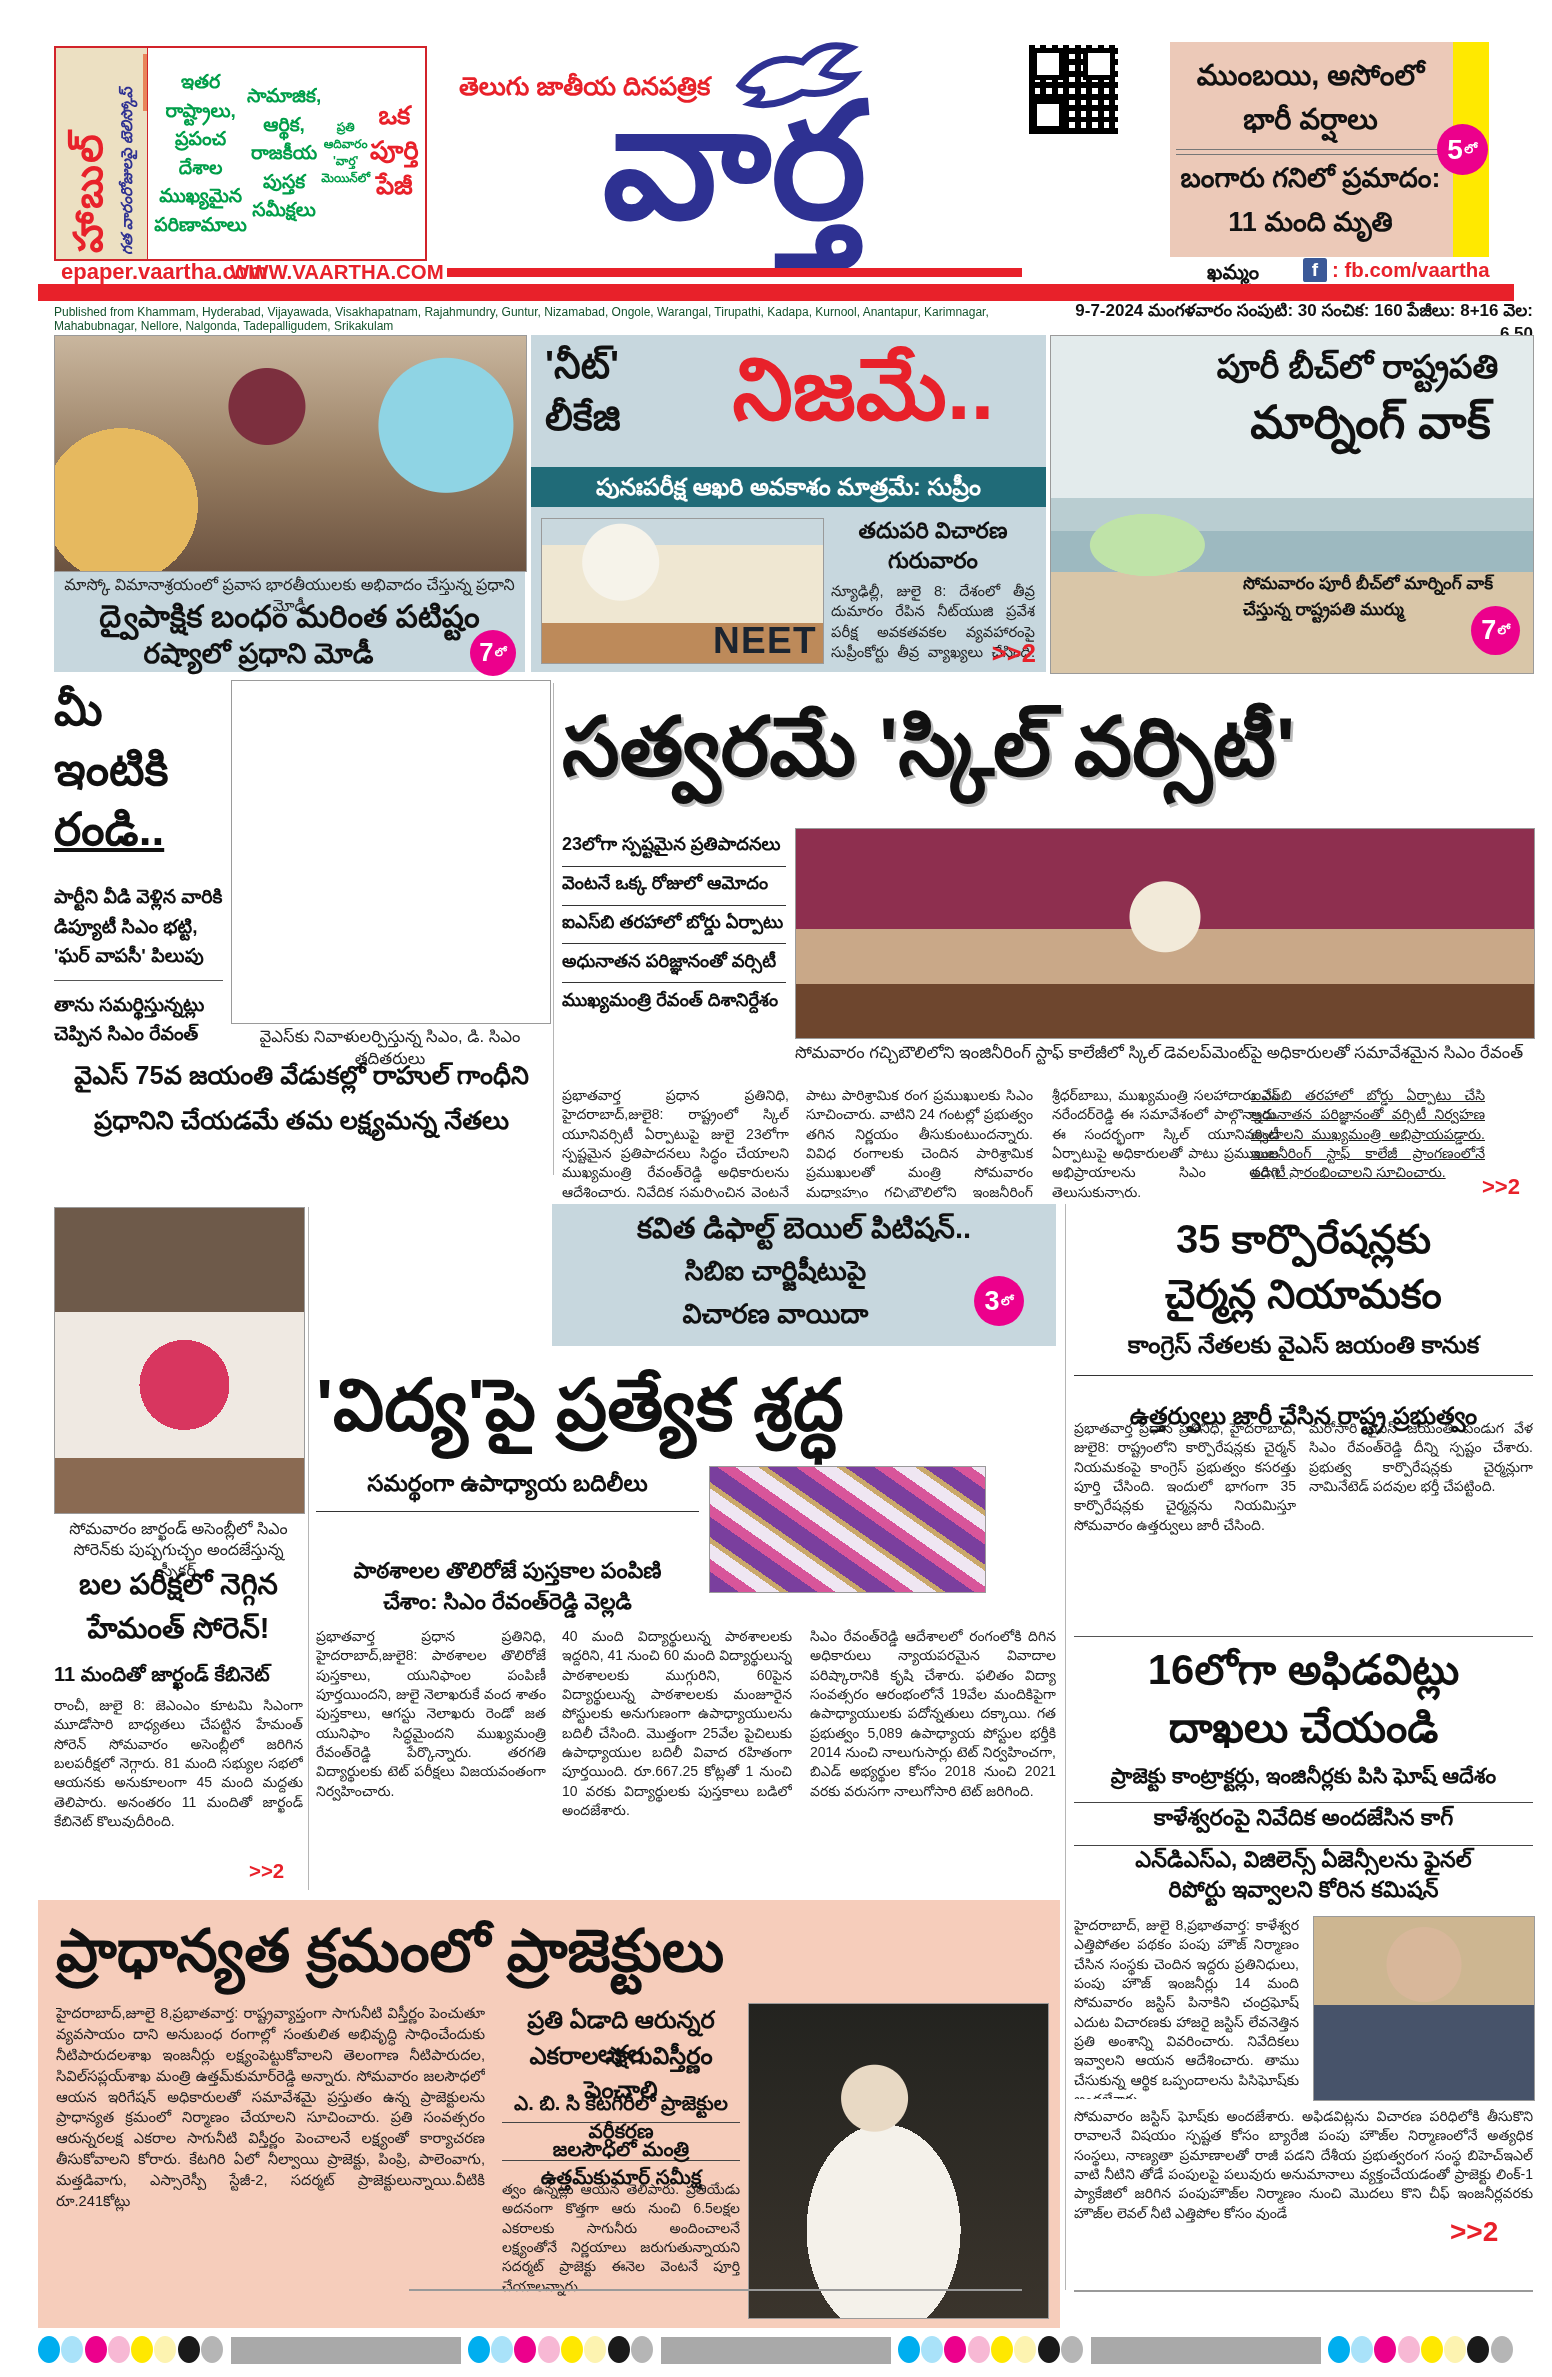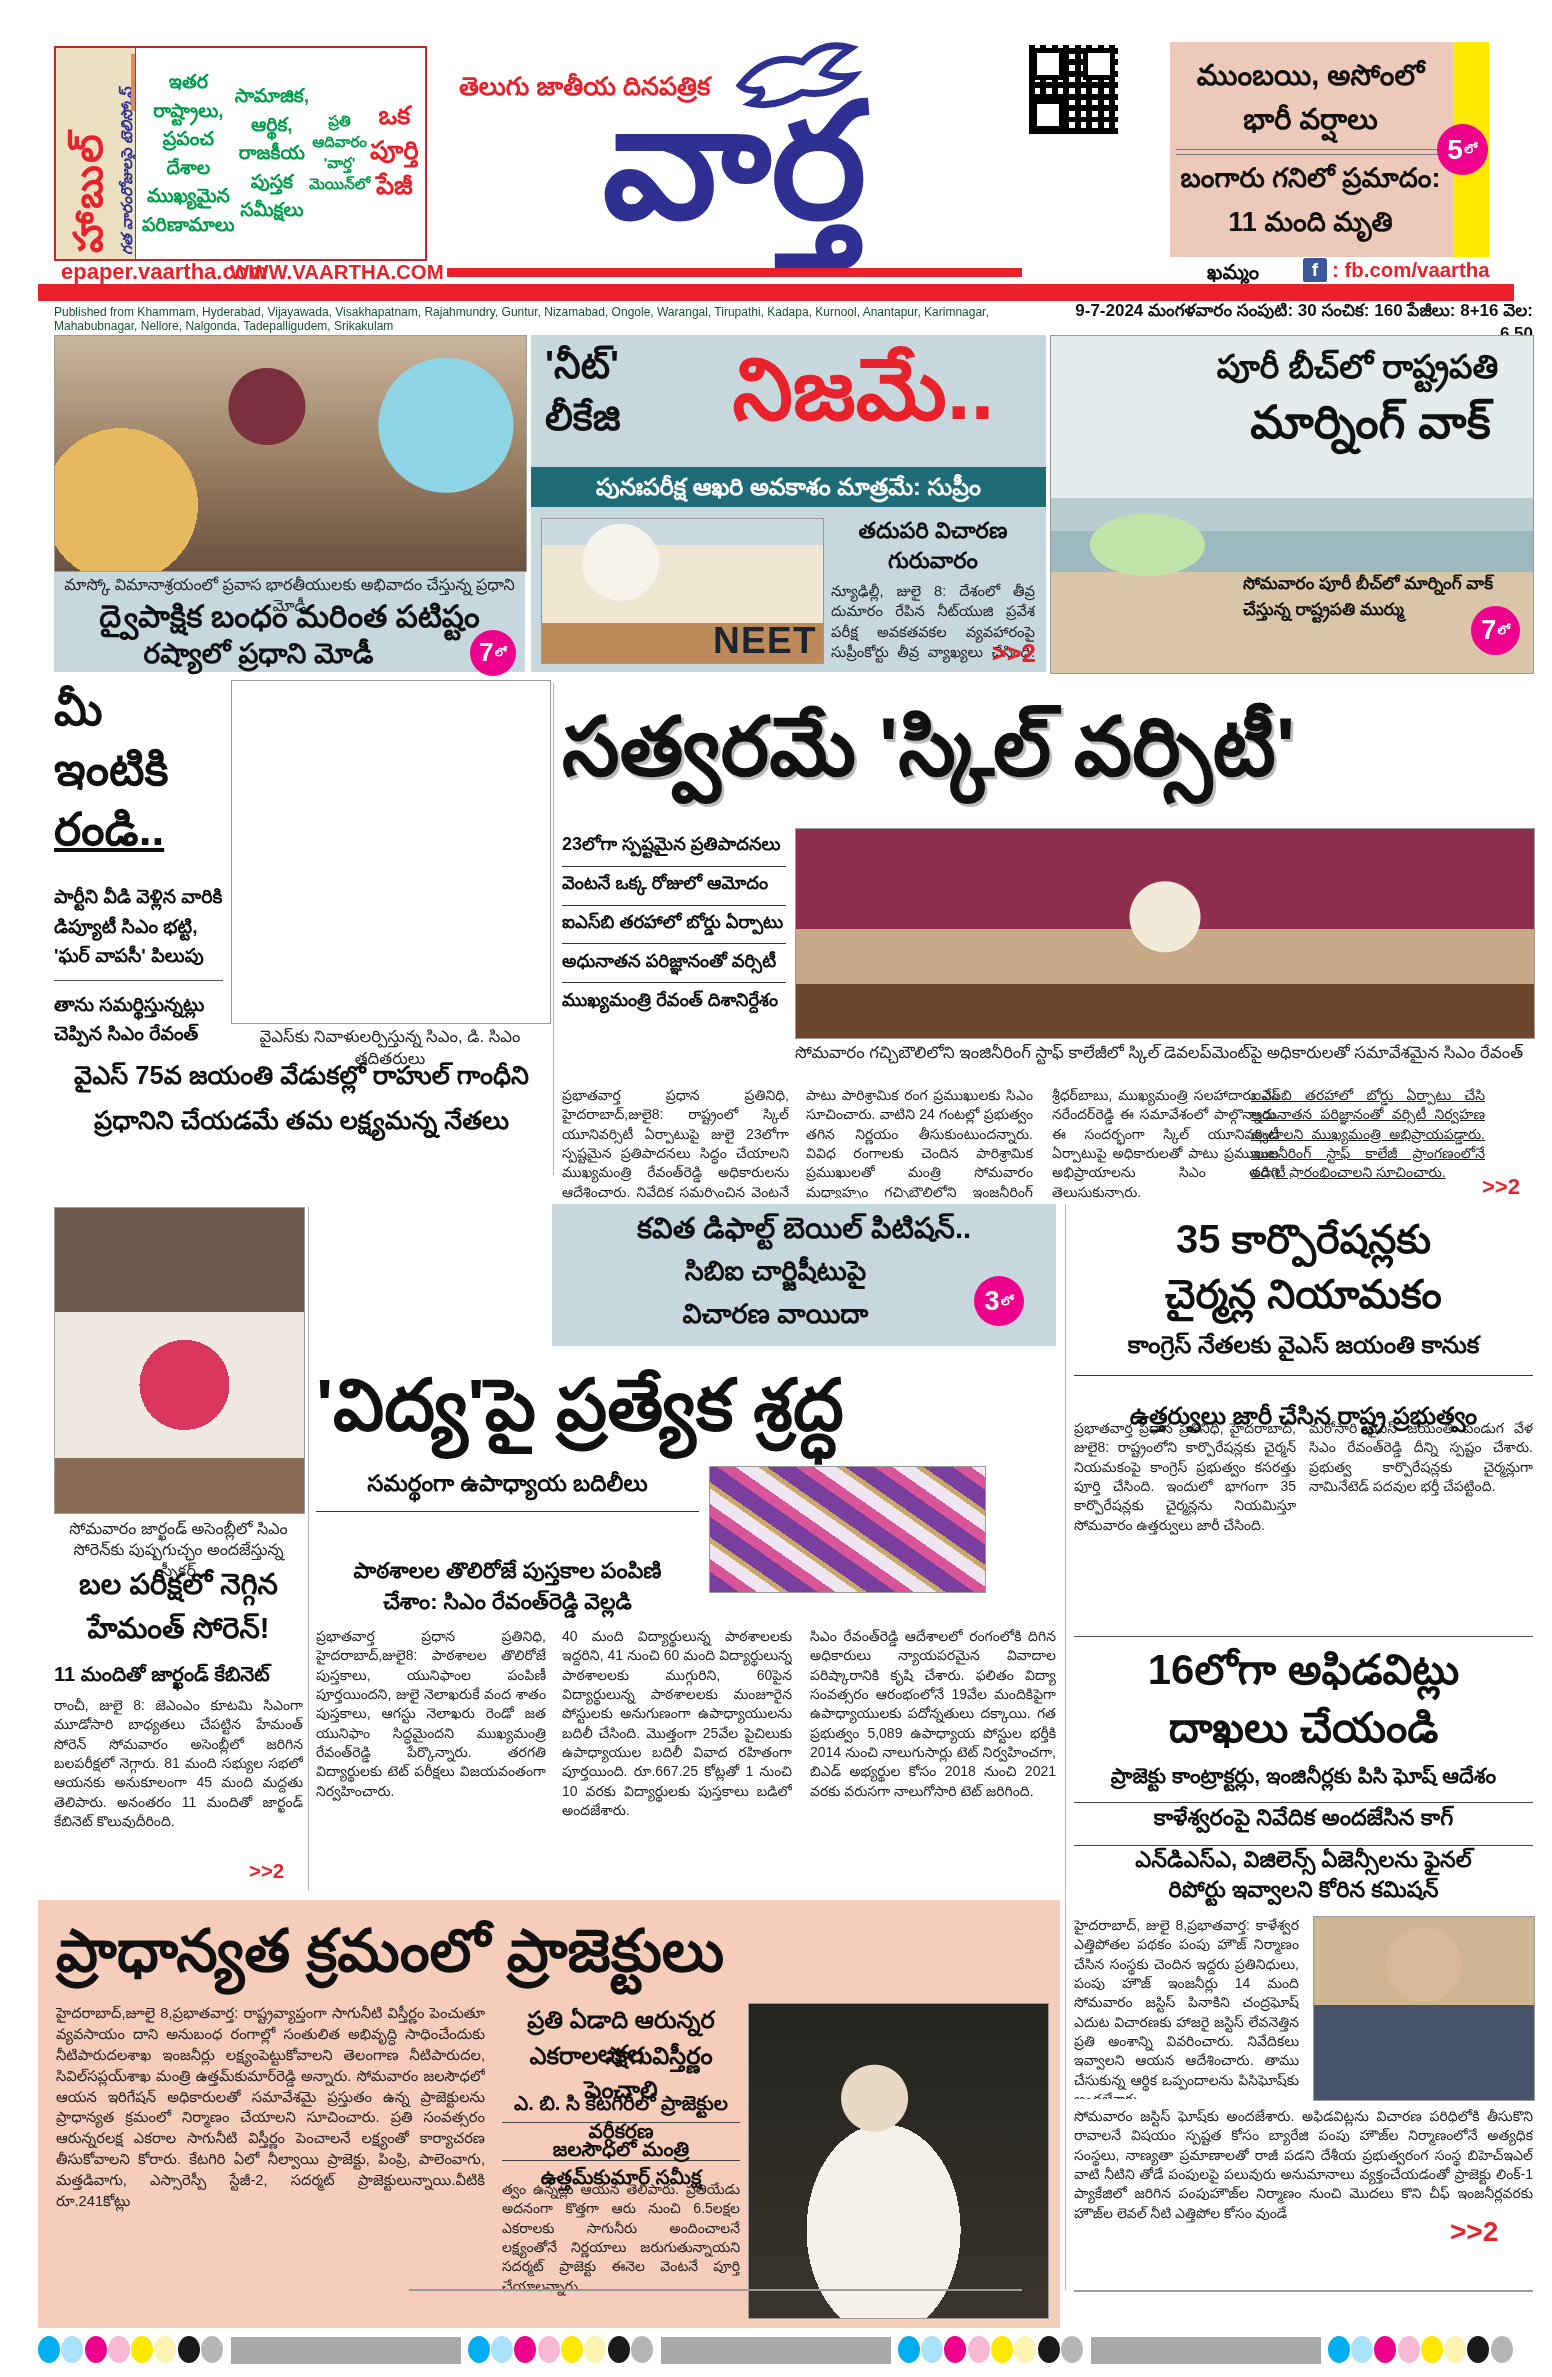--- a/index.html
+++ b/index.html
@@ -75,21 +75,21 @@
       <div class="ctr green b" style="font-size:19px;line-height:1.5;">
         <div>ఇతర రాష్ట్రాలు, ప్రపంచ దేశాల</div>
         <div>ముఖ్యమైన పరిణామాలు</div>
       </div>
       <div class="rule" style="width:70%;background:#b08;height:0.6px;"></div>
       <div class="ctr green b" style="font-size:19px;line-height:1.5;">
         <div>సామాజిక, ఆర్థిక, రాజకీయ</div>
         <div>పుస్తక సమీక్షలు</div>
       </div>
       <div class="rule" style="width:70%;background:#b08;height:0.6px;"></div>
-      <div class="ctr green b" style="font-size:15px;">ప్రతి ఆదివారం 'వార్త' మెయిన్‌లో</div>
+      <div class="ctr green b" style="font-size:12px;">ప్రతి ఆదివారం 'వార్త' మెయిన్‌లో</div>
       <div class="ctr red b" style="font-size:25.5px;">ఒక పూర్తి పేజీ</div>
     </div>
   </div>
 
   <div class="abs red b" style="left:61px;top:259px;font-size:22px;">epaper.vaartha.com</div>
   <div class="abs red b" style="left:230px;top:261px;font-size:20.4px;">WWW.VAARTHA.COM</div>
 
   <div class="abs red b" style="left:459px;top:72px;font-size:25.5px;">తెలుగు జాతీయ దినపత్రిక</div>
 
   <div class="abs blue b" style="left:447px;top:61px;width:575px;height:211px;font-size:161px;line-height:1.25;text-align:center;overflow:hidden;">వార్త</div>

